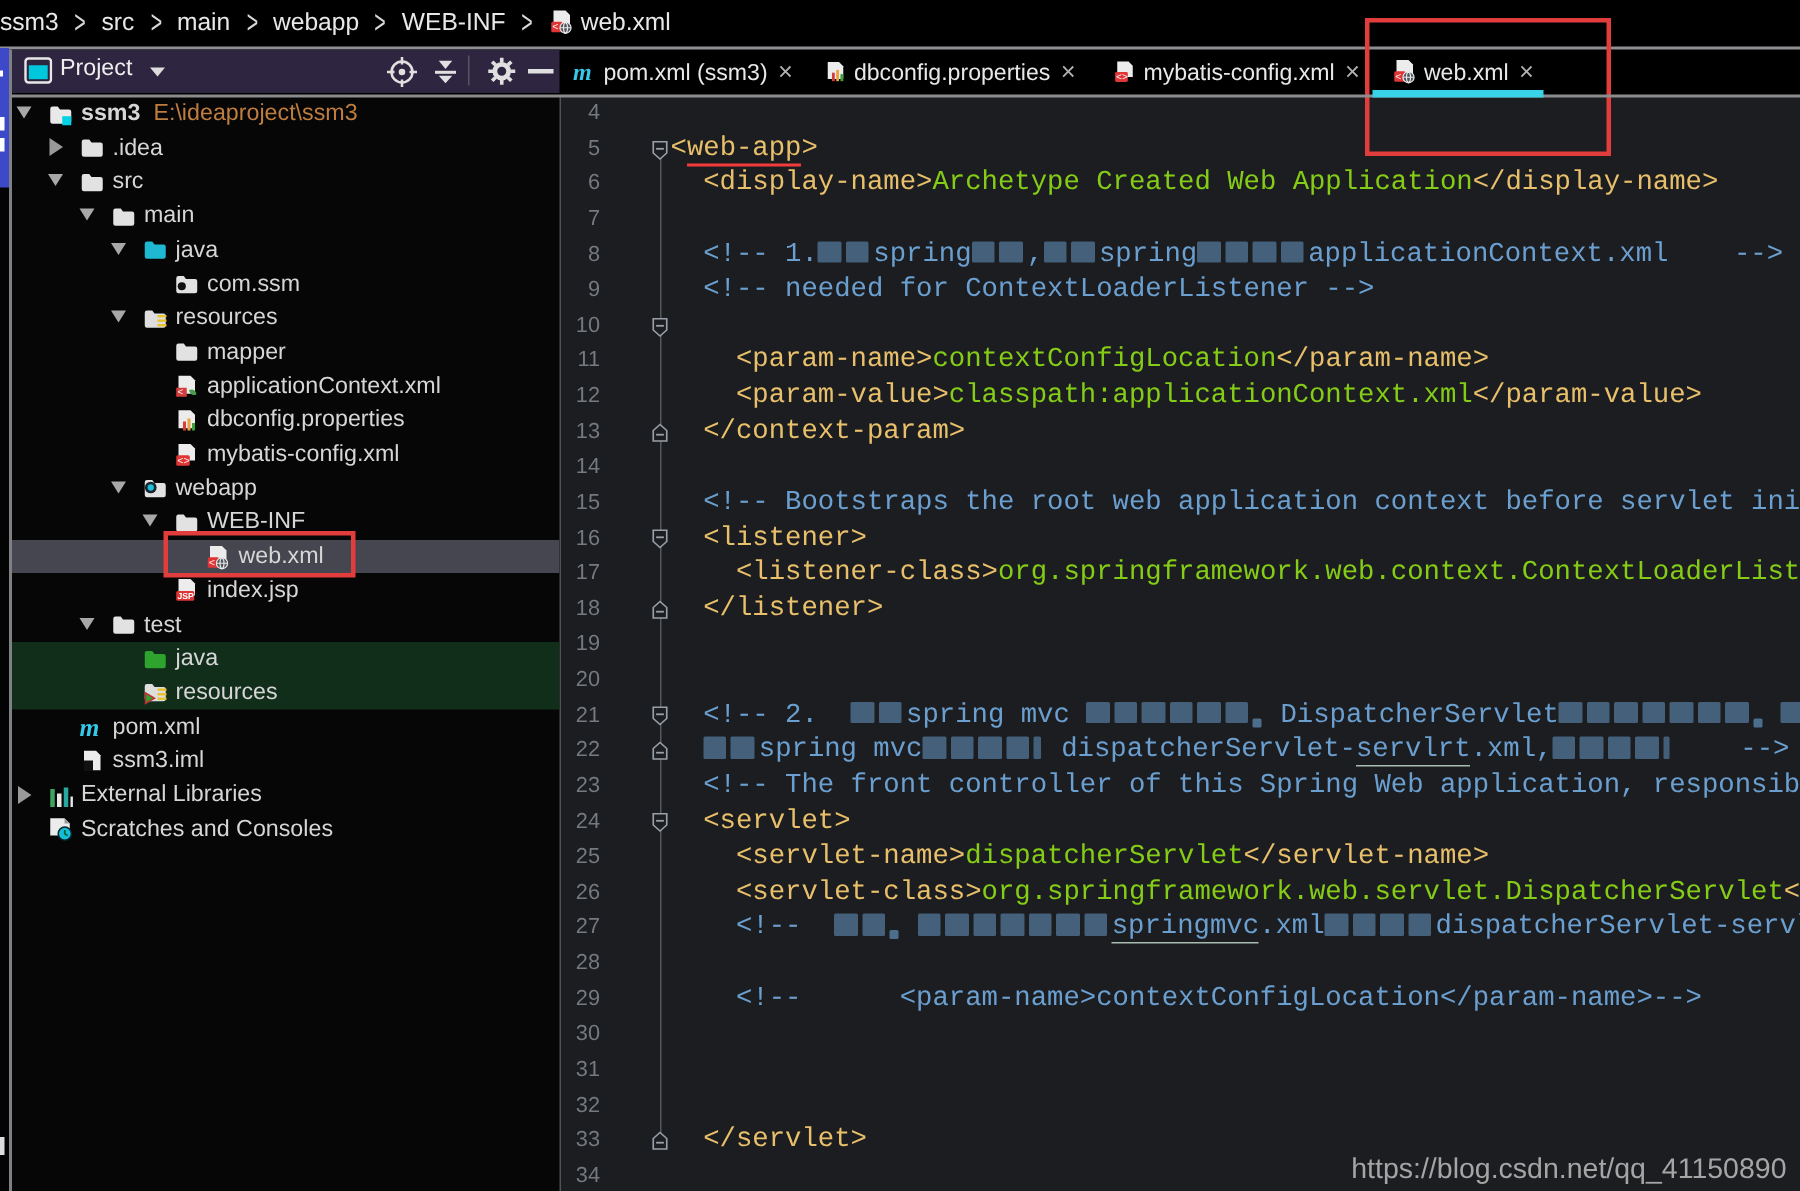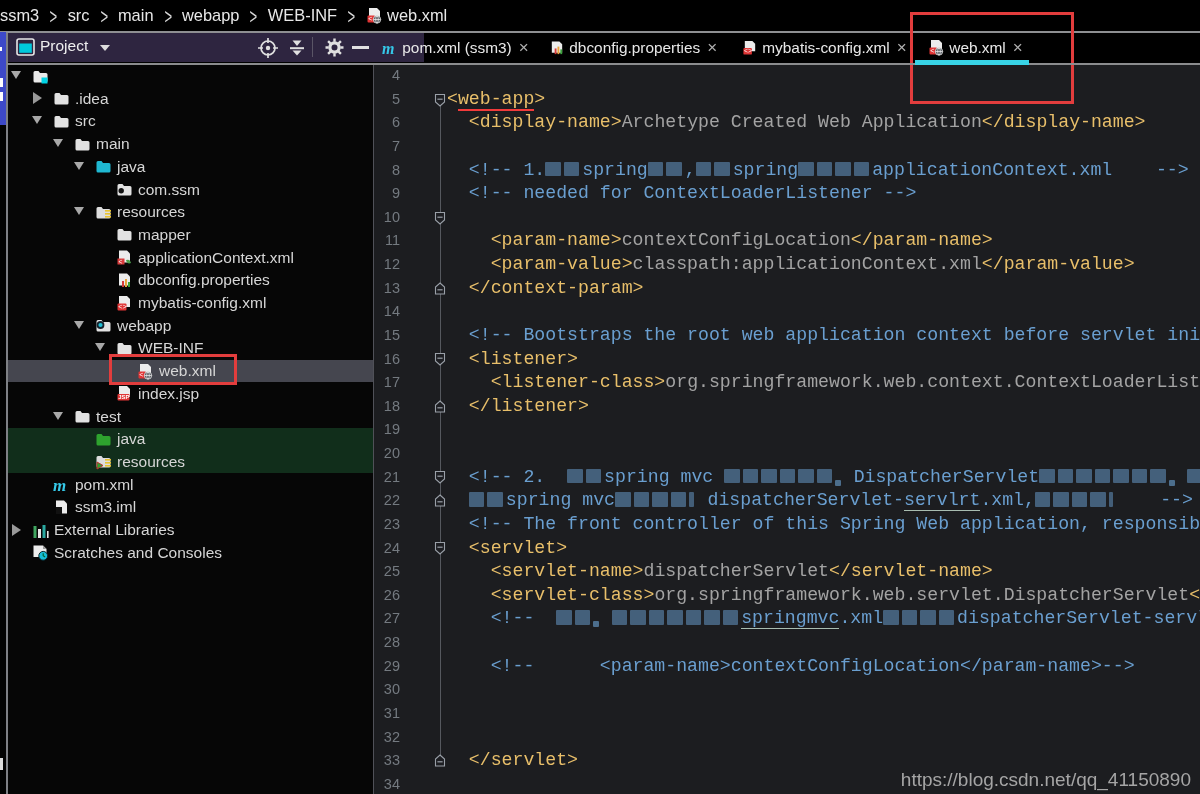--- a/index.html
+++ b/index.html
@@ -2,30 +2,30 @@
 <html><head><meta charset="utf-8"><style>
 * {margin:0;padding:0;box-sizing:border-box}
 html,body {width:1200px;height:794px;background:#000;overflow:hidden;position:relative;
   font-family:"Liberation Sans",sans-serif}
 .abs {position:absolute}
 
 #bc {position:absolute;left:0;top:0;width:1200px;height:31px;background:#000;color:#e8e8e8;
   font-size:16.4px;line-height:30px;white-space:nowrap}
 #bc .sep {display:inline-block;transform:scaleY(1.5) scaleX(0.9);margin:0 10px;color:#d8d8d8;font-size:14.5px}
 
-#phead {position:absolute;left:7px;top:33px;width:417px;height:29px;background:#2e2540}
+#phead {position:absolute;left:7px;top:33px;width:366px;height:29px;background:#2e2540}
 #phead .ptxt {position:absolute;left:33px;top:4px;color:#eee;font-size:15.5px}
 
 .tab {position:absolute;top:33px;height:29px;color:#e8e8e8;font-size:15.4px;line-height:29px;white-space:nowrap}
 .tx {color:#b0b0b0;font-size:17px;margin-left:7px}
 
 #ed {position:absolute;left:374px;top:64px;width:826px;height:730px;background:#1c1d20;overflow:hidden}
 .ln {position:absolute;width:26px;text-align:right;color:#747a80;font-size:14.5px;height:23.62px;line-height:23.62px;left:0}
 .cl {position:absolute;left:73px;height:23.62px;line-height:23.62px;font-family:"Liberation Mono",monospace;font-size:18.2px;white-space:pre}
-.t {color:#e8bf6a} .w {color:#a3a3a3} .c {color:#6a9fd0}
+.t {color:#e8bf6a} .w {color:#84cc16} .c {color:#6a9fd0}
 .cjk {}
 .cb {display:inline-block;width:15.5px;height:14.5px;margin-right:3px;background:currentColor;opacity:0.52;border-radius:1px;vertical-align:-1.5px}
 .cm {width:6px;height:6px;margin-right:12.5px;vertical-align:-4px;opacity:0.62}
 .cp {width:4.5px;height:15px;margin-right:14px;opacity:0.5}
 .ur {border-bottom:2px solid #f23b3b}
 .ug {border-bottom:1.5px solid #a8bcb0}
 .fm {position:absolute;left:60px}
 
 #tree {position:absolute;left:0px;top:64px;width:373px;height:730px;background:#060606;overflow:hidden}
 .arr {position:absolute;width:0;height:0}
@@ -205,20 +205,21 @@
 <div class="abs" style="left:372px;top:64px;width:1.6px;height:730px;background:#505158"></div>
 
 <div id="tree">
 <div class="hl" style="top:295.7px;background:#45464f"></div>
 <div class="hl" style="top:363.8px;height:45.4px;background:#112e1b"></div>
 <div class="arr" style="left:11px;top:7.0px;border-left:5.5px solid transparent;border-right:5.5px solid transparent;border-top:8px solid #a8a8a8"></div>
 <svg class="ti" style="left:32px;top:3.5px" width="17" height="17" viewBox="0 0 17 17">
       <path d="M1.5 4.5 q0-1.5 1.5-1.5 h3.5 l1.5 2 h6 q1.5 0 1.5 1.5 v6.5 q0 1.5-1.5 1.5 h-11 q-1.5 0-1.5-1.5 Z" fill="#e9e9e9"></path>
       <rect x="9.5" y="9.5" width="6" height="6" fill="#00d3e4"></rect>
     </svg>
+<div class="tl" style="left:54px;top:1.0px"><b>ssm3</b>&nbsp; <span class="pth">E:\ideaproject\ssm3</span></div>
 <div class="arr" style="left:33px;top:28.2px;border-top:6px solid transparent;border-bottom:6px solid transparent;border-left:9.5px solid #999"></div>
 <svg class="ti" style="left:53px;top:26.2px" width="17" height="17" viewBox="0 0 17 17">
       <path d="M1.5 4.5 q0-1.5 1.5-1.5 h3.5 l1.5 2 h6 q1.5 0 1.5 1.5 v6.5 q0 1.5-1.5 1.5 h-11 q-1.5 0-1.5-1.5 Z" fill="#e2e2e2"></path>
     </svg>
 <div class="tl" style="left:75px;top:23.7px">.idea</div>
 <div class="arr" style="left:32px;top:52.4px;border-left:5.5px solid transparent;border-right:5.5px solid transparent;border-top:8px solid #a8a8a8"></div>
 <svg class="ti" style="left:53px;top:48.9px" width="17" height="17" viewBox="0 0 17 17">
       <path d="M1.5 4.5 q0-1.5 1.5-1.5 h3.5 l1.5 2 h6 q1.5 0 1.5 1.5 v6.5 q0 1.5-1.5 1.5 h-11 q-1.5 0-1.5-1.5 Z" fill="#e2e2e2"></path>
     </svg>
 <div class="tl" style="left:75px;top:46.4px">src</div>

